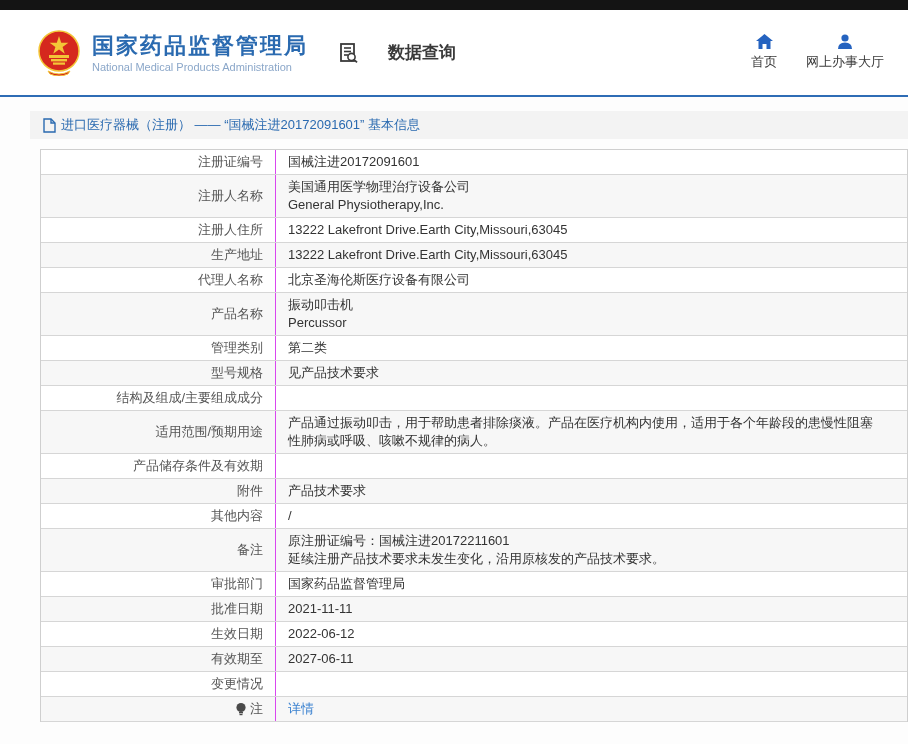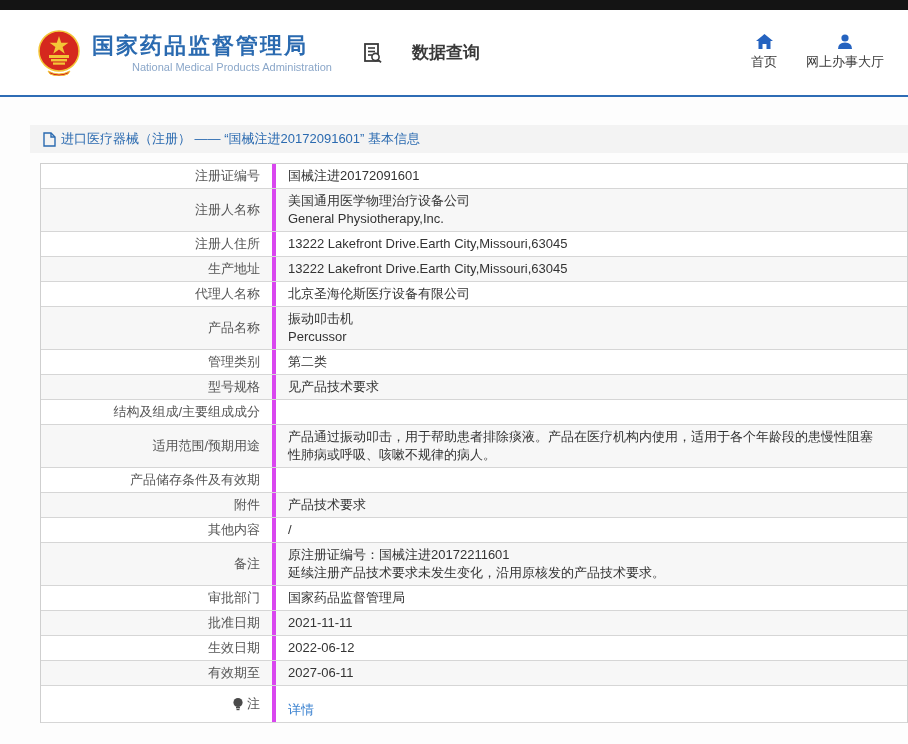--- a/index.html
+++ b/index.html
@@ -20,31 +20,31 @@
     border-bottom:2px solid #2e6cb5;
     padding:0 14px 0 38px;
   }
   .brand { display:flex; align-items:center; }
   .emblem { width:42px; height:46px; flex:0 0 auto; }
   .brand-text { margin-left:12px; }
   .brand-title {
     font-size:22px; font-weight:bold; color:#2a6ab0;
     letter-spacing:2px; line-height:26px;
   }
-  .brand-sub { font-size:11px; color:#8ba7c9; margin-top:2px;margin-left:40px; }
+  .brand-sub { font-size:11px; color:#8ba7c9; margin-top:2px; }
   .section-tag { display:flex; align-items:center; margin-left:30px;gap:24px; }
   .section-tag .tag-label { font-size:17px; font-weight:600; color:#3a3a3a; margin-left:4px; }
   .header-spacer { flex:1; }
   .header-nav { display:flex; gap:29px; align-items:flex-end; padding-right:10px; }
   .nav-item { display:flex; flex-direction:column; align-items:center; cursor:pointer; }
   .nav-item .nav-label { font-size:13px; color:#3a3a3a; margin-top:4px; white-space:nowrap; }
   
   .content { margin-left:30px; }
   .breadcrumb {
-    margin-top:28px; height:28px; background:#f3f3f3;
+    margin-top:14px; height:28px; background:#f3f3f3;
     display:flex; align-items:center; padding-left:13px;
     font-size:13px; color:#2a6ab0;
   }
   .breadcrumb .crumb-text { margin-left:5px; }
   
   .info-table {
     margin:10px 0 0 10px;
     width:868px;
     border:1px solid #cfcfcf;
     border-bottom:none;
@@ -55,35 +55,35 @@
     border-bottom:1px solid #d6d6d6;
     min-height:25px;
     font-size:13px;
   }
   .info-row:nth-child(even) { background:#f7f7f7; }
   .cell-label {
     width:235px; flex:0 0 auto;
     text-align:right;
     padding:3px 12px 3px 6px;
     color:#555;
-    border-right:4px solid #d946ef;
+    border-right:1px solid #d946ef;
     line-height:18px;
     display:flex; align-items:center; justify-content:flex-end;
     gap:3px;
   }
   .cell-value {
     flex:1;
     padding:3px 26px 3px 12px;
     line-height:18px;
     white-space:pre-line;
     color:#333;
     display:flex; align-items:center;
   }
   .cell-value a {
-    color:#3b82d0; text-decoration:none; cursor:pointer;margin-top:12px;
+    color:#3b82d0; text-decoration:none; cursor:pointer;
   }
   .bulb { width:12px; height:14px; display:inline-block; }
 </style>
 </head>
 <body>
 
 <div class="topbar"></div>
 
 <div class="header">
   <div class="brand">
@@ -244,20 +244,26 @@
         <div class="cell-value">2022-06-12</div>
       </div>
       <div class="info-row">
         <div class="cell-label">
           <span>有效期至</span>
         </div>
         <div class="cell-value">2027-06-11</div>
       </div>
       <div class="info-row">
         <div class="cell-label">
+          <span>变更情况</span>
+        </div>
+        <div class="cell-value"></div>
+      </div>
+      <div class="info-row">
+        <div class="cell-label">
           <svg viewBox="0 0 12 14" class="bulb">
             <circle cx="6" cy="5.5" r="4.6" fill="#4a4a4a"></circle>
             <rect x="4" y="10" width="4" height="1.4" fill="#4a4a4a"></rect>
             <rect x="4.5" y="12" width="3" height="1.2" fill="#4a4a4a"></rect>
           </svg>
           <span>注</span>
         </div>
         <div class="cell-value"><a>详情</a></div>
       </div>
     </div>

